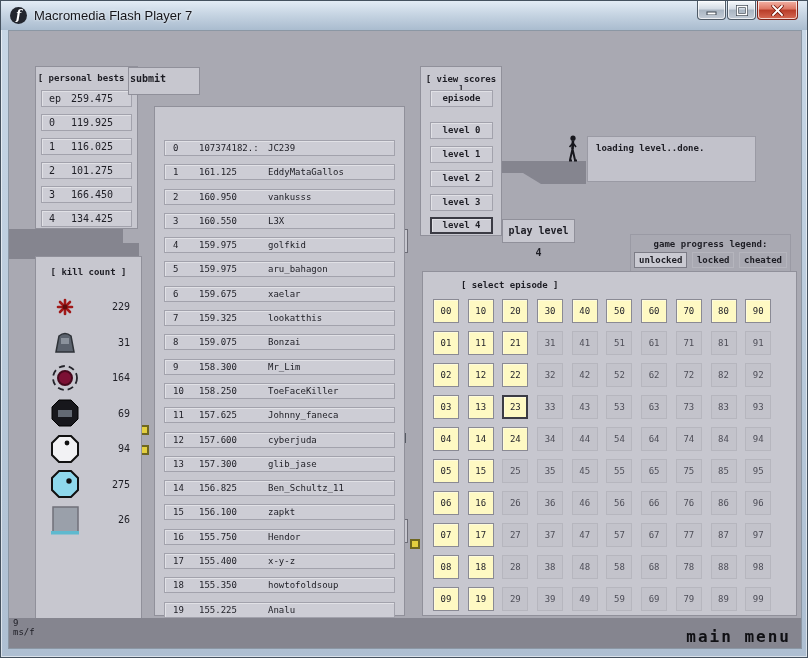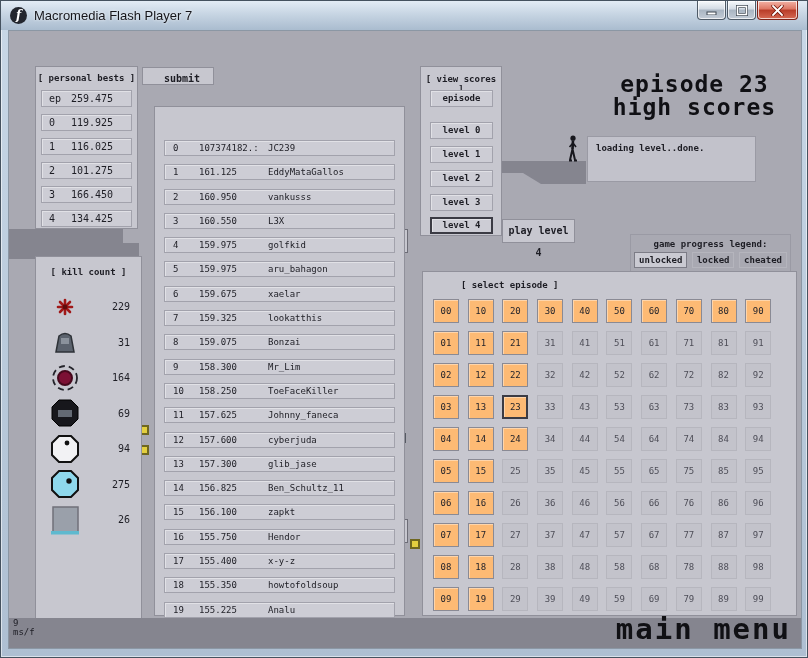--- a/index.html
+++ b/index.html
@@ -45,23 +45,23 @@
   .bg-box { position:absolute; width:16px; height:24px; background:#c7c7cf; border:1px solid #6d6d77; }
   .bg-thumb { position:absolute; width:9px; height:10px; background:#565a63; }
 
   
   #personal-bests { left:26px; top:35px; width:103px; height:163px; }
   #pb-rows { position:absolute; left:5px; top:23px; right:5px; display:flex; flex-direction:column; gap:7px; }
   .pb-row { height:17px; display:flex; align-items:center; font-size:10px; }
   .pb-label { width:22px; margin-left:7px; }
   .pb-value { }
 
-  #submit-btn { position:absolute; left:133px; top:36px; width:72px; height:18px;
+  #submit-btn { position:absolute; left:119px; top:36px; width:72px; height:28px;
     background:#c7c7cf; border:1px solid #90909a; font-size:10px; font-weight:bold;
-    line-height:21px; padding-left:21px; }
+    line-height:21px; padding-left:1px; }
 
   
   #kill-count { left:26px; top:225px; width:107px; height:365px; }
   #kc-rows { position:absolute; left:0; top:32px; right:0; }
   .kc-row { height:35.5px; display:flex; align-items:center; }
   .kc-icon { width:34px; height:32px; margin-left:12px; }
   .kc-icon svg { width:100%; height:100%; }
   .kc-count { margin-left:auto; margin-right:11px; font-size:10px; }
 
   
@@ -103,28 +103,28 @@
   .legend-item.unlocked { background:#cacad2; border:1px solid #7c7c86; }
   .legend-item.locked, .legend-item.cheated { border:1px solid #b5b5bd; }
 
   
   #episode-select { left:413px; top:240px; width:375px; height:345px; }
   #ep-hdr { position:absolute; left:38px; top:8px; font-size:9px; font-weight:bold; }
   #ep-grid { position:absolute; left:10px; top:27px;
     display:grid; grid-template-columns:repeat(10, 26px); column-gap:8.7px; row-gap:8px; }
   .ep-cell { width:26px; height:24px; font-size:9px; text-align:center; line-height:22px;
     background:#c3c3cb; border:1px solid #b6b6be; color:#4e4e58; }
-  .ep-cell.unlocked { background:#fdba74; border:1px solid #8a8a94; color:#24242b;
+  .ep-cell.unlocked { background:#fef9c3; border:1px solid #8a8a94; color:#24242b;
     box-shadow: inset 1px 1px 0 rgba(255,255,255,.4); }
   .ep-cell.selected { border:2px solid #3b3b44; line-height:20px; }
 
   
   #bottom-band { position:absolute; left:0; right:0; bottom:0; height:30px; background:#85858f; }
   #fps { position:absolute; left:4px; bottom:11px; font-size:9px; line-height:9px; }
-  #main-menu { position:absolute; right:10px; bottom:2px; font-size:29px; font-weight:bold;
+  #main-menu { position:absolute; right:10px; bottom:2px; font-size:16px; font-weight:bold;
     letter-spacing:2px; color:#101014; }
 
   
   #platform { position:absolute; left:493px; top:130px; }
   #ninja { position:absolute; left:556px; top:104px; }
 </style>
 </head>
 <body>
 
 <div class="window">
@@ -384,24 +384,20 @@
       <div id="vs-hdr" class="small-hdr px">[ view scores ]</div>
     <div class="vs-btn px" style="top: 23px;">episode</div>
         <div class="vs-btn px" style="top: 55px;">level 0</div>
         <div class="vs-btn px" style="top: 79px;">level 1</div>
         <div class="vs-btn px" style="top: 103px;">level 2</div>
         <div class="vs-btn px" style="top: 127px;">level 3</div>
         <div class="vs-btn px selected" style="top: 150px;">level 4</div>
       </div>
     <div id="play-btn" class="px">play level 4</div>
 
-    <div id="heading" class="px">
-      <div>episode 23</div>
-      <div>high scores</div>
-    </div>
 
     <div id="loading-box">
       <div id="loading-text" class="px">loading level..done.</div>
     </div>
 
     <div id="legend">
       <div id="legend-title" class="px">game progress legend:</div>
       <div id="legend-items">
           <span class="legend-item px unlocked">unlocked</span>
           <span class="legend-item px locked">locked</span>

